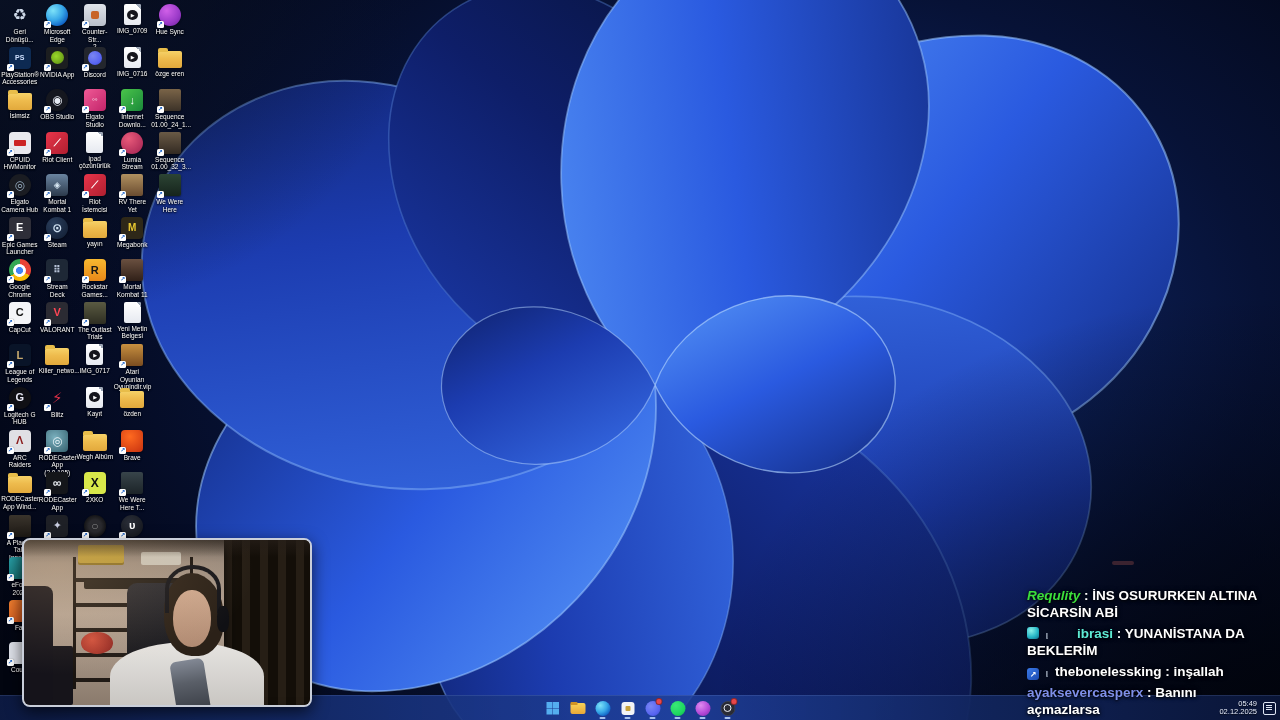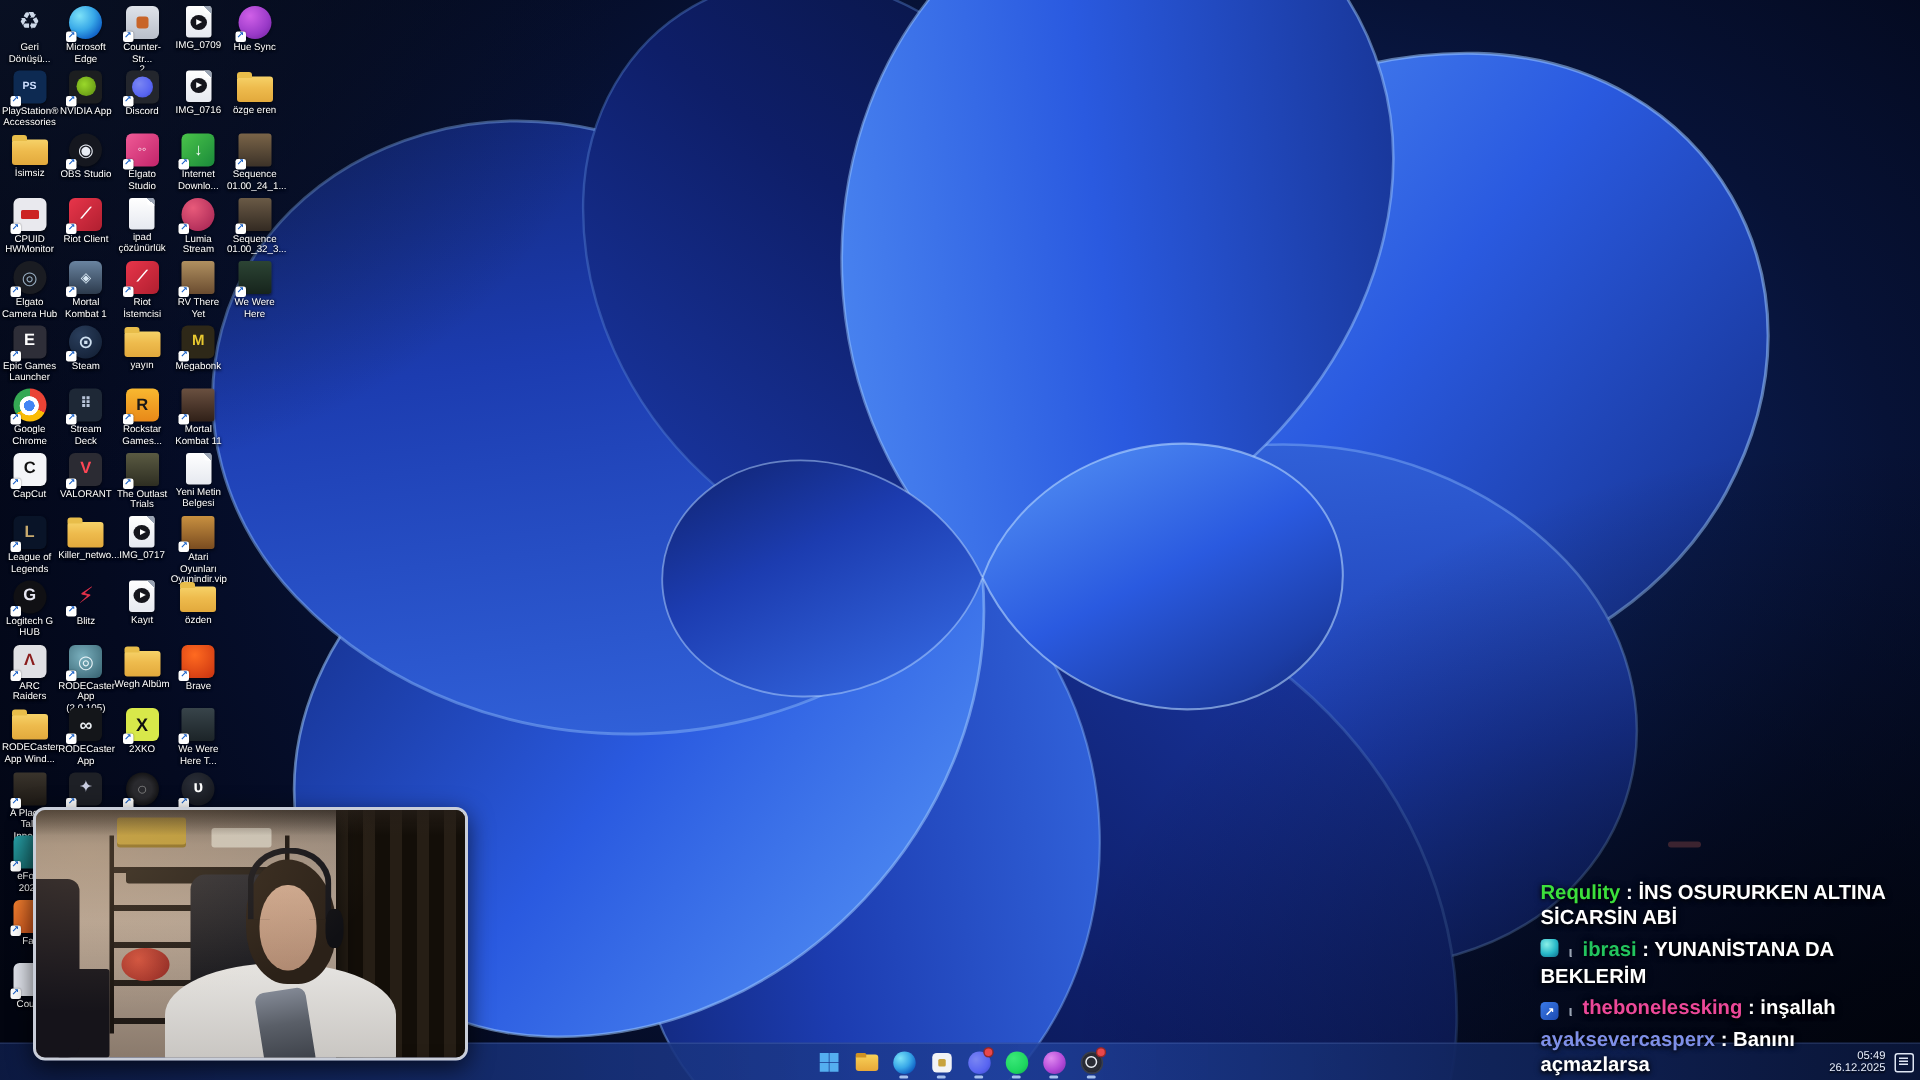--- a/index.html
+++ b/index.html
@@ -586,23 +586,23 @@
       <div class="dicon" style="left: 0px; top: 642.25px;">
         <div class="ic shape-square" style="background: rgb(223, 226, 234);">
           <span class="sc-arrow">↗</span>
         </div>
         <div class="lbl">Count</div>
       </div>
     </div>
 
   <div class="remnant"></div>
   <div class="chat">
-      <div class="chat-msg"><span class="chat-user" style="color: rgb(60, 224, 60);">Requlity</span><span class="chat-sep"> : </span><span class="chat-text">İNS OSURURKEN ALTINA SİCARSİN ABİ</span></div>
-      <div class="chat-msg"><span class="badge b-teal-gem"></span><span class="badge b-grey-mark">ι</span><span class="chat-user" style="color: #22c55e;">ibrasi</span><span class="chat-sep"> : </span><span class="chat-text">YUNANİSTANA DA BEKLERİM</span></div>
-      <div class="chat-msg"><span class="badge b-blue-arrow">↗</span><span class="badge b-grey-mark">ι</span><span class="chat-user" style="color: #ec4899;">thebonelessking</span><span class="chat-sep"> : </span><span class="chat-text">inşallah</span></div>
+      <div class="chat-msg"><span class="chat-user" style="color: rgb(60, 224, 60); font-style: italic;">Requlity</span><span class="chat-sep"> : </span><span class="chat-text">İNS OSURURKEN ALTINA SİCARSİN ABİ</span></div>
+      <div class="chat-msg"><span class="badge b-teal-gem"></span><span class="badge b-grey-mark">ι</span><span class="chat-user" style="color: #5eead4; margin-left: 22px;">ibrasi</span><span class="chat-sep"> : </span><span class="chat-text">YUNANİSTANA DA BEKLERİM</span></div>
+      <div class="chat-msg"><span class="badge b-blue-arrow">↗</span><span class="badge b-grey-mark">ι</span><span class="chat-user" style="color: #ffffff;">thebonelessking</span><span class="chat-sep"> : </span><span class="chat-text">inşallah</span></div>
       <div class="chat-msg"><span class="chat-user" style="color: rgb(126, 143, 232);">ayaksevercasperx</span><span class="chat-sep"> : </span><span class="chat-text">Banını açmazlarsa</span></div>
     </div>
 
   <div class="taskbar">
     <div class="tb-center">
         <div class="tbi tbi-start"></div>
         <div class="tbi tbi-file-explorer"></div>
         <div class="tbi tbi-edge">
           <span class="tb-run"></span>
         </div>
@@ -620,21 +620,21 @@
           <span class="tb-run"></span>
         </div>
         <div class="tbi tbi-obs">
           <span class="tb-badge"></span>
           <span class="tb-run"></span>
         </div>
       </div>
     <div class="tray">
       <div class="clock">
         <span>05:49</span>
-        <span>26.12.2025</span>
+        <span>02.12.2025</span>
       </div>
       <div class="notif"></div>
     </div>
   </div>
 
   <div class="webcam">
     <div class="cam-curtain"></div>
     <div class="cam-rack"></div>
     <div class="cam-box-yellow"></div>
     <div class="cam-box-white"></div>

